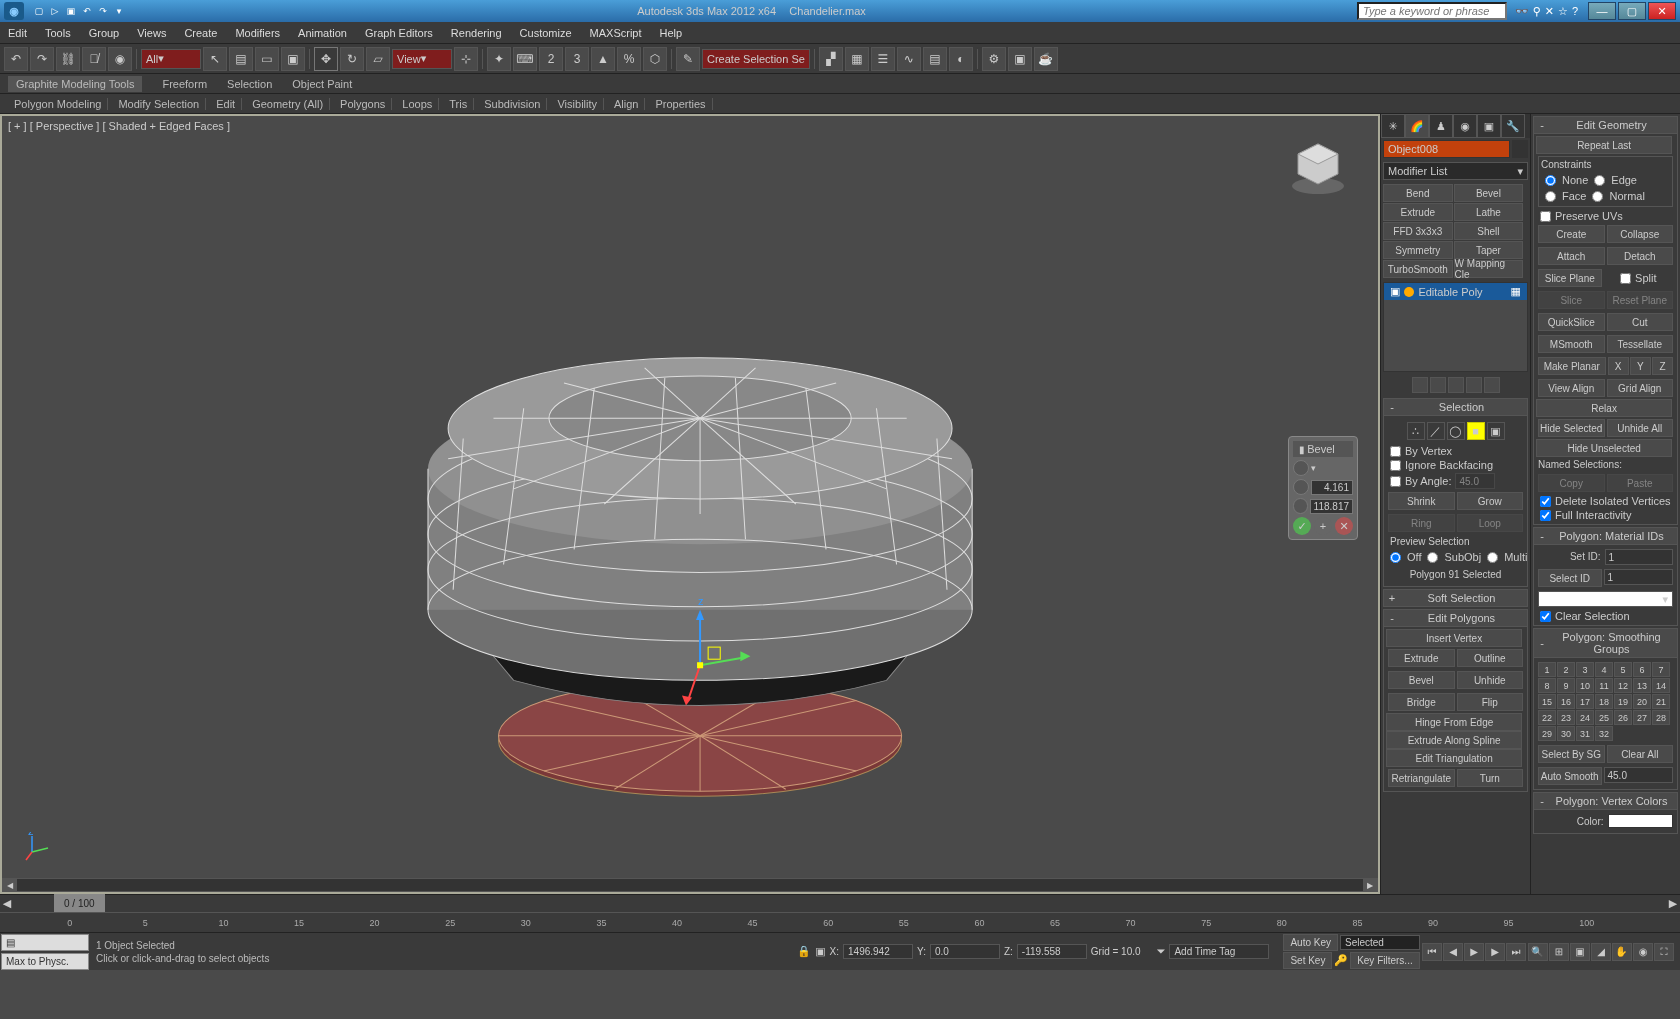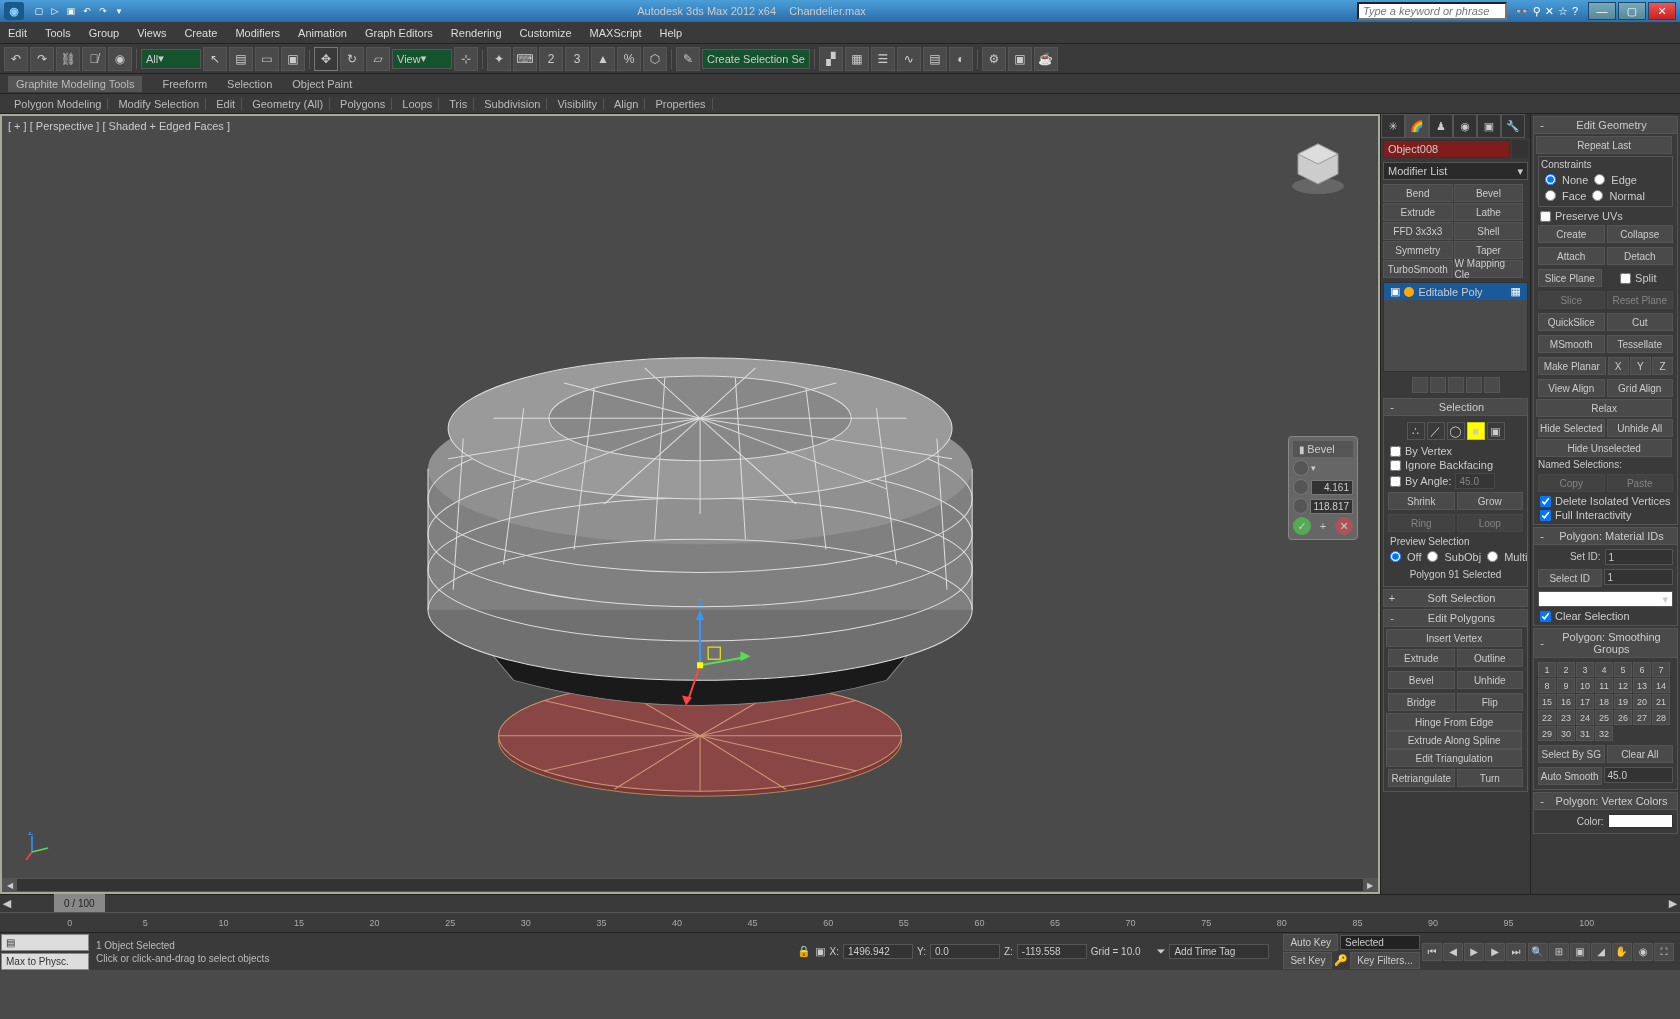--- a/index.html
+++ b/index.html
@@ -14,21 +14,21 @@
 .titlebar .help-icons span { color:#fff; cursor:pointer; }
 .winbtns { display:flex; }
 .winbtn { width:28px; height:18px; background:linear-gradient(#7ab,#589); margin-left:2px; display:flex; align-items:center; justify-content:center; color:#fff; cursor:pointer; border:1px solid #246; }
 .winbtn.close { background:linear-gradient(#e55,#c22); }
 .menubar { height:22px; background:#3a3a3a; display:flex; align-items:center; padding:0 8px; gap:18px; border-bottom:1px solid #222; }
 .menubar span { cursor:pointer; color:#ddd; }
 .toolbar { height:30px; background:#3a3a3a; display:flex; align-items:center; padding:0 4px; gap:2px; border-bottom:1px solid #222; }
 .tbtn { width:24px; height:24px; background:#4a4a4a; border:1px solid #555; display:flex; align-items:center; justify-content:center; cursor:pointer; font-size:12px; }
 .tbtn.sel { background:#3a3a3a; border-color:#777; }
 .tsep { width:1px; height:20px; background:#555; margin:0 2px; }
-.tselect { height:20px; background:#14532d; border:1px solid #555; padding:0 4px; display:flex; align-items:center; min-width:60px; }
+.tselect { height:20px; background:#7f1d1d; border:1px solid #555; padding:0 4px; display:flex; align-items:center; min-width:60px; }
 .modelingbar { height:20px; background:#3a3a3a; display:flex; align-items:center; padding:0 8px; gap:20px; border-bottom:1px solid #222; }
 .modelingbar span { color:#bbb; cursor:pointer; }
 .modelingbar .active { background:#555; padding:2px 8px; }
 .submenu { height:20px; background:#3a3a3a; display:flex; align-items:center; padding:0 8px; gap:4px; border-bottom:1px solid #222; }
 .submenu span { color:#bbb; cursor:pointer; padding:0 6px; border-right:1px solid #555; }
 .main { display:flex; height:780px; }
 .viewport { flex:1; background:#4a4a4a; position:relative; border:2px solid #aa9; }
 .vp-label { position:absolute; top:4px; left:6px; color:#ccc; font-size:11px; }
 .vp-canvas { width:100%; height:100%; }
 .vp-cube { position:absolute; top:20px; right:30px; width:60px; height:60px; }
@@ -39,38 +39,38 @@
 .bevel-panel .spin { flex:1; background:#333; border:1px solid #777; padding:1px 3px; font-size:10px; text-align:right; }
 .bevel-panel .ic { width:16px; height:16px; background:#555; border:1px solid #777; border-radius:8px; }
 .bevel-panel .btns { display:flex; gap:3px; justify-content:center; margin-top:3px; }
 .bevel-panel .cbtn { width:18px; height:18px; border-radius:9px; display:flex; align-items:center; justify-content:center; font-size:11px; cursor:pointer; }
 .cmdpanel { width:300px; background:#3a3a3a; display:flex; border-left:1px solid #222; }
 .cmd-tabs { height:24px; display:flex; background:#333; }
 .cmd-tab { width:24px; height:24px; display:flex; align-items:center; justify-content:center; cursor:pointer; border:1px solid #555; }
 .cmd-tab.active { background:#4a4a4a; }
 .cmd-col { flex:1; display:flex; flex-direction:column; overflow:hidden; }
 .cmd-left { border-right:1px solid #222; }
-.cfield { background:#7f1d1d; border:1px solid #333; padding:2px 4px; margin:2px; height:18px; display:flex; align-items:center; }
+.cfield { background:#c2410c; border:1px solid #333; padding:2px 4px; margin:2px; height:18px; display:flex; align-items:center; }
 .cselect { background:#2a2a2a; border:1px solid #555; padding:2px 4px; margin:2px; height:18px; display:flex; align-items:center; justify-content:space-between; }
 .mbtns { display:flex; flex-wrap:wrap; padding:2px; gap:1px; }
 .mbtn { width:48%; height:18px; background:#4a4a4a; border:1px solid #555; display:flex; align-items:center; justify-content:center; font-size:10px; cursor:pointer; }
 .mbtn.full { width:98%; }
 .mstack { height:90px; background:#4a4a4a; border:1px solid #333; margin:2px; }
 .mstack-item { background:#1a5a9a; padding:2px 6px; display:flex; align-items:center; gap:4px; }
 .mstack-item .bulb { width:10px; height:10px; background:#fa0; border-radius:5px; }
 .rollhdr { background:#4a4a4a; border:1px solid #555; padding:2px; text-align:center; margin:2px 2px 0 2px; cursor:pointer; font-size:10px; display:flex; align-items:center; }
 .rollhdr .pm { width:12px; }
 .rollhdr .txt { flex:1; }
 .rollbody { padding:2px; border:1px solid #555; border-top:none; margin:0 2px; }
 .sel-icons { display:flex; gap:2px; padding:4px; justify-content:center; }
 .sel-ic { width:18px; height:18px; border:1px solid #555; display:flex; align-items:center; justify-content:center; cursor:pointer; }
 .sel-ic.active { background:#ff0; border-color:#cc0; }
 .chk { display:flex; align-items:center; gap:4px; padding:1px 4px; font-size:10px; }
 .chk input { width:11px; height:11px; }
-.radio-row { display:flex; gap:6px; padding:2px 4px; font-size:10px; align-items:flex-start; }
+.radio-row { display:flex; gap:6px; padding:2px 4px; font-size:10px; align-items:center; }
 .radio-row input { width:11px; height:11px; }
 .status-sel { text-align:center; padding:4px; font-size:10px; }
 .smgrid { display:flex; flex-wrap:wrap; gap:1px; padding:2px; }
 .smg { width:18px; height:15px; background:#4a4a4a; border:1px solid #555; display:flex; align-items:center; justify-content:center; font-size:9px; cursor:pointer; }
 .row2 { display:flex; gap:2px; padding:2px; }
 .row2 > * { flex:1; }
 .spinbox { background:#333; border:1px solid #555; padding:1px 3px; font-size:10px; height:16px; display:flex; align-items:center; }
 .colorbox { width:40px; height:14px; background:#fff; border:1px solid #333; }
 .grp { border:1px solid #555; margin:2px; padding:2px; }
 .grp-title { font-size:10px; margin-bottom:2px; }

